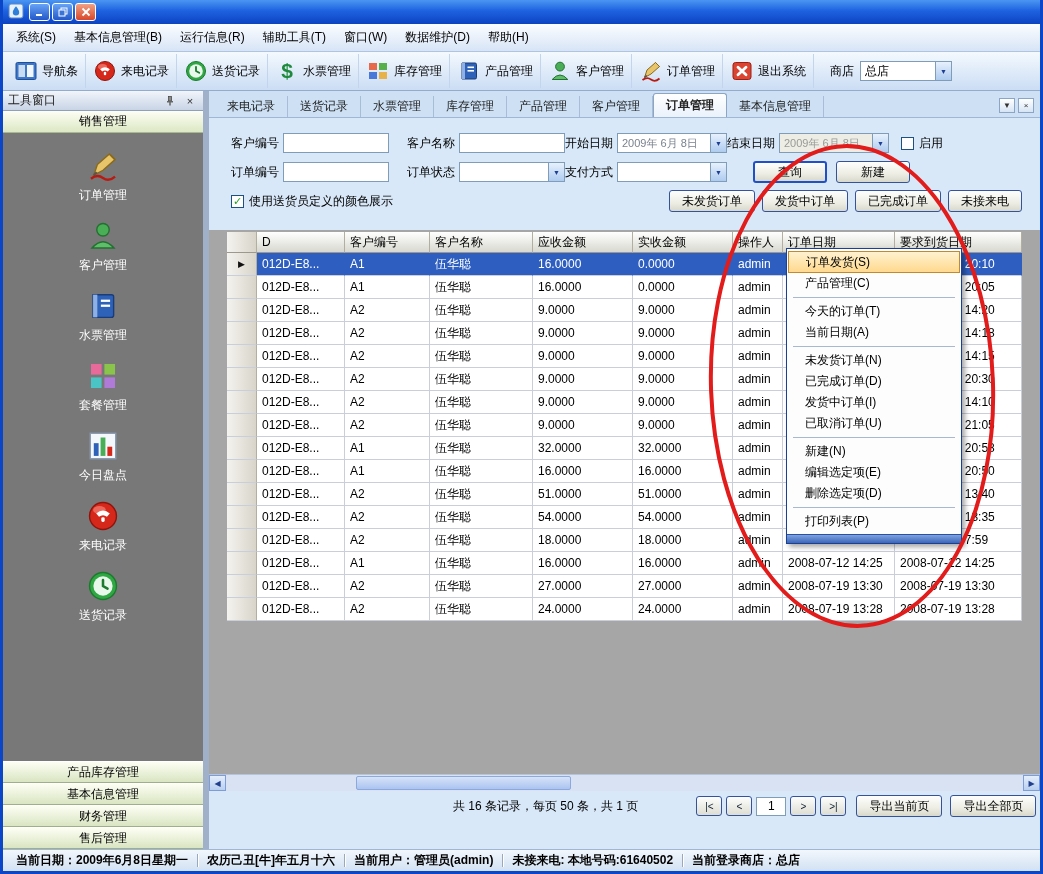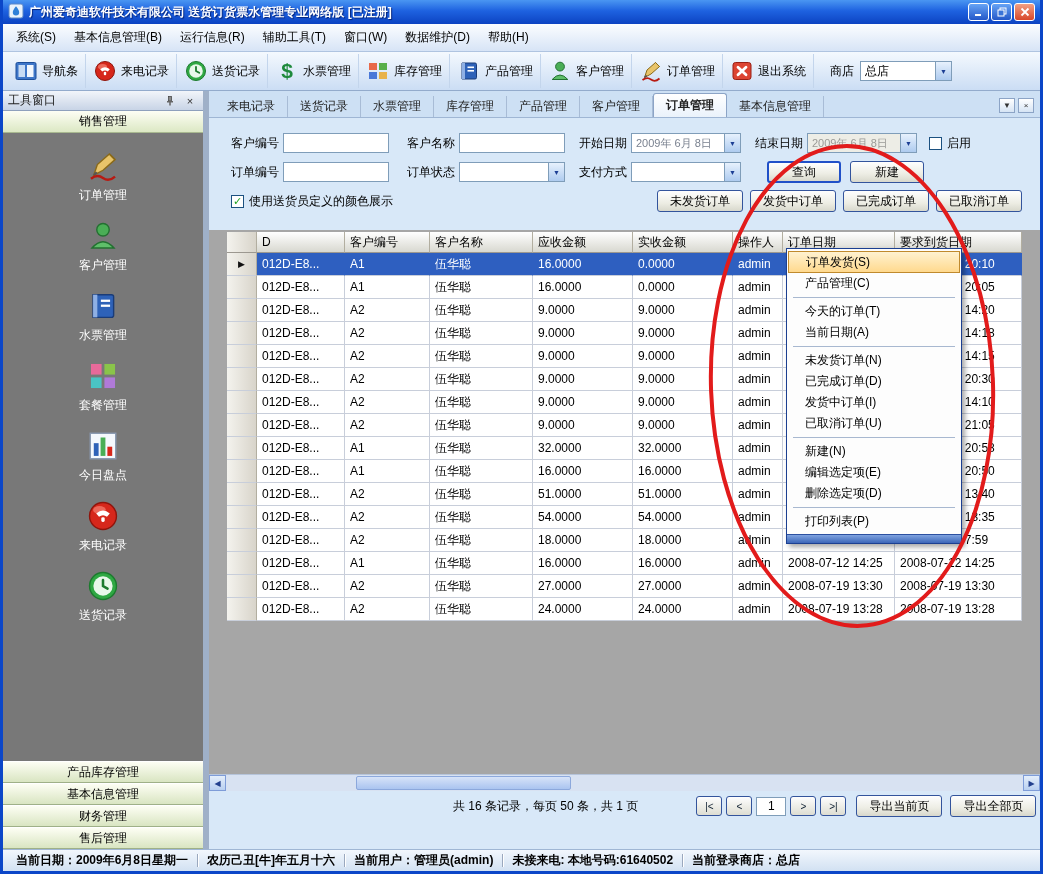--- a/index.html
+++ b/index.html
@@ -38,21 +38,21 @@
 .tabbar{flex:0 0 26px;display:flex;align-items:flex-end;background:#CDE0F4;padding:2px 6px 0 6px;border-bottom:1px solid #9FB6D4}
 .tab{padding:0 12px;border-right:1px solid #A8BCD6;color:#222;height:21px;display:flex;align-items:center;white-space:nowrap}
 .tab.active{background:linear-gradient(#FFFFFF,#EAF2FB);border:1px solid #8CA4C6;border-bottom:none;border-radius:3px 3px 0 0;font-weight:bold;height:24px}
 .tab-ctrl{margin-left:auto;display:flex;gap:3px;align-items:center;padding-bottom:4px}
 .tc-btn{width:16px;height:15px;border:1px solid #8CA4C6;background:linear-gradient(#fff,#D6E4F4);display:flex;align-items:center;justify-content:center;font-size:8px;color:#333}
 .panel{flex:1;display:flex;flex-direction:column;background:#D8E8F8;min-height:0}
 
 .filters{flex:0 0 112px;padding-top:8px}
 .f-row{display:flex;align-items:center;height:24px;margin-top:5px;padding-left:22px}
 .f-label{white-space:nowrap;margin-right:4px}
-.ml18{margin-left:18px}.ml16{margin-left:14px}.ml12{margin-left:12px}
+.ml18{margin-left:18px}.ml16{margin-left:0}.ml12{margin-left:12px}
 .tbox{width:106px;height:20px;border:1px solid #7F9DB9;background:#fff;padding:0 3px;font:inherit}
 .datec{width:110px}
 .datec .cv{color:#7A8290;font-size:11px}
 .datec.disabled{background:#EDEDE6}
 .datec.disabled .cv{color:#9A9A96}
 .xp-btn{height:22px;padding:0 12px;border:1px solid #33549C;border-radius:3px;background:linear-gradient(#FEFEFE,#EDEDE4 60%,#D8D8CC);font:inherit;display:inline-flex;align-items:center;justify-content:center;white-space:nowrap;cursor:default}
 .xp-btn.focus{border:2px solid #2050C8;padding:0 11px}
 .chk{width:13px;height:13px;border:1px solid #1C5180;background:#fff;display:inline-flex;align-items:center;justify-content:center;margin-right:5px;font-size:11px;line-height:11px;color:#21A121;font-weight:bold;flex:0 0 13px}
 .status-btns{margin-left:auto;margin-right:18px;display:flex;gap:7px}
 
@@ -93,21 +93,20 @@
 </head>
 <body>
 
 <div class="window">
 
   <div class="titlebar">
     <span><svg width="16" height="16" viewBox="0 0 16 16">
           <rect x="1" y="1" width="14" height="14" rx="2" fill="#E8F2FC" stroke="#5A88C8"></rect>
           <path d="M8 3.2 q3.2 3.8 3.2 6 a3.2 3.2 0 0 1 -6.4 0 q0 -2.2 3.2 -6 z" fill="#2E80D8"></path>
         </svg></span>
-    <span class="ttl">广州爱奇迪软件技术有限公司 送货订货票水管理专业网络版  [已注册]</span>
     <span class="tbtns">
       <span class="tbtn">
           <svg width="10" height="10" viewBox="0 0 10 10">
             <rect x="1" y="7" width="6" height="2" fill="#fff"></rect>
           </svg>
         </span>
       <span class="tbtn">
           <svg width="10" height="10" viewBox="0 0 10 10">
             <rect x="3" y="1" width="6" height="6" fill="none" stroke="#fff"></rect>
             <rect x="1" y="3" width="6" height="6" fill="#3A74D8" stroke="#fff"></rect>
@@ -358,21 +357,21 @@
           </div>
           <div class="f-row">
             <span class="chk">
                 <span>✓</span>
               </span>
             <span>使用送货员定义的颜色展示</span>
             <span class="status-btns" id="status-btns">
                 <button class="xp-btn">未发货订单</button>
                 <button class="xp-btn">发货中订单</button>
                 <button class="xp-btn">已完成订单</button>
-                <button class="xp-btn">已取消订单</button>
+                <button class="xp-btn">未接来电</button>
               </span>
           </div>
         </div>
 
         <div class="grid-wrap">
           <div class="grid" id="grid">
               <div class="g-row g-head">
                 <div class="g-cell g-sel" style="width: 30px;"></div>
                 <div class="g-cell" style="width: 88px;">D</div>
                 <div class="g-cell" style="width: 85px;">客户编号</div>

